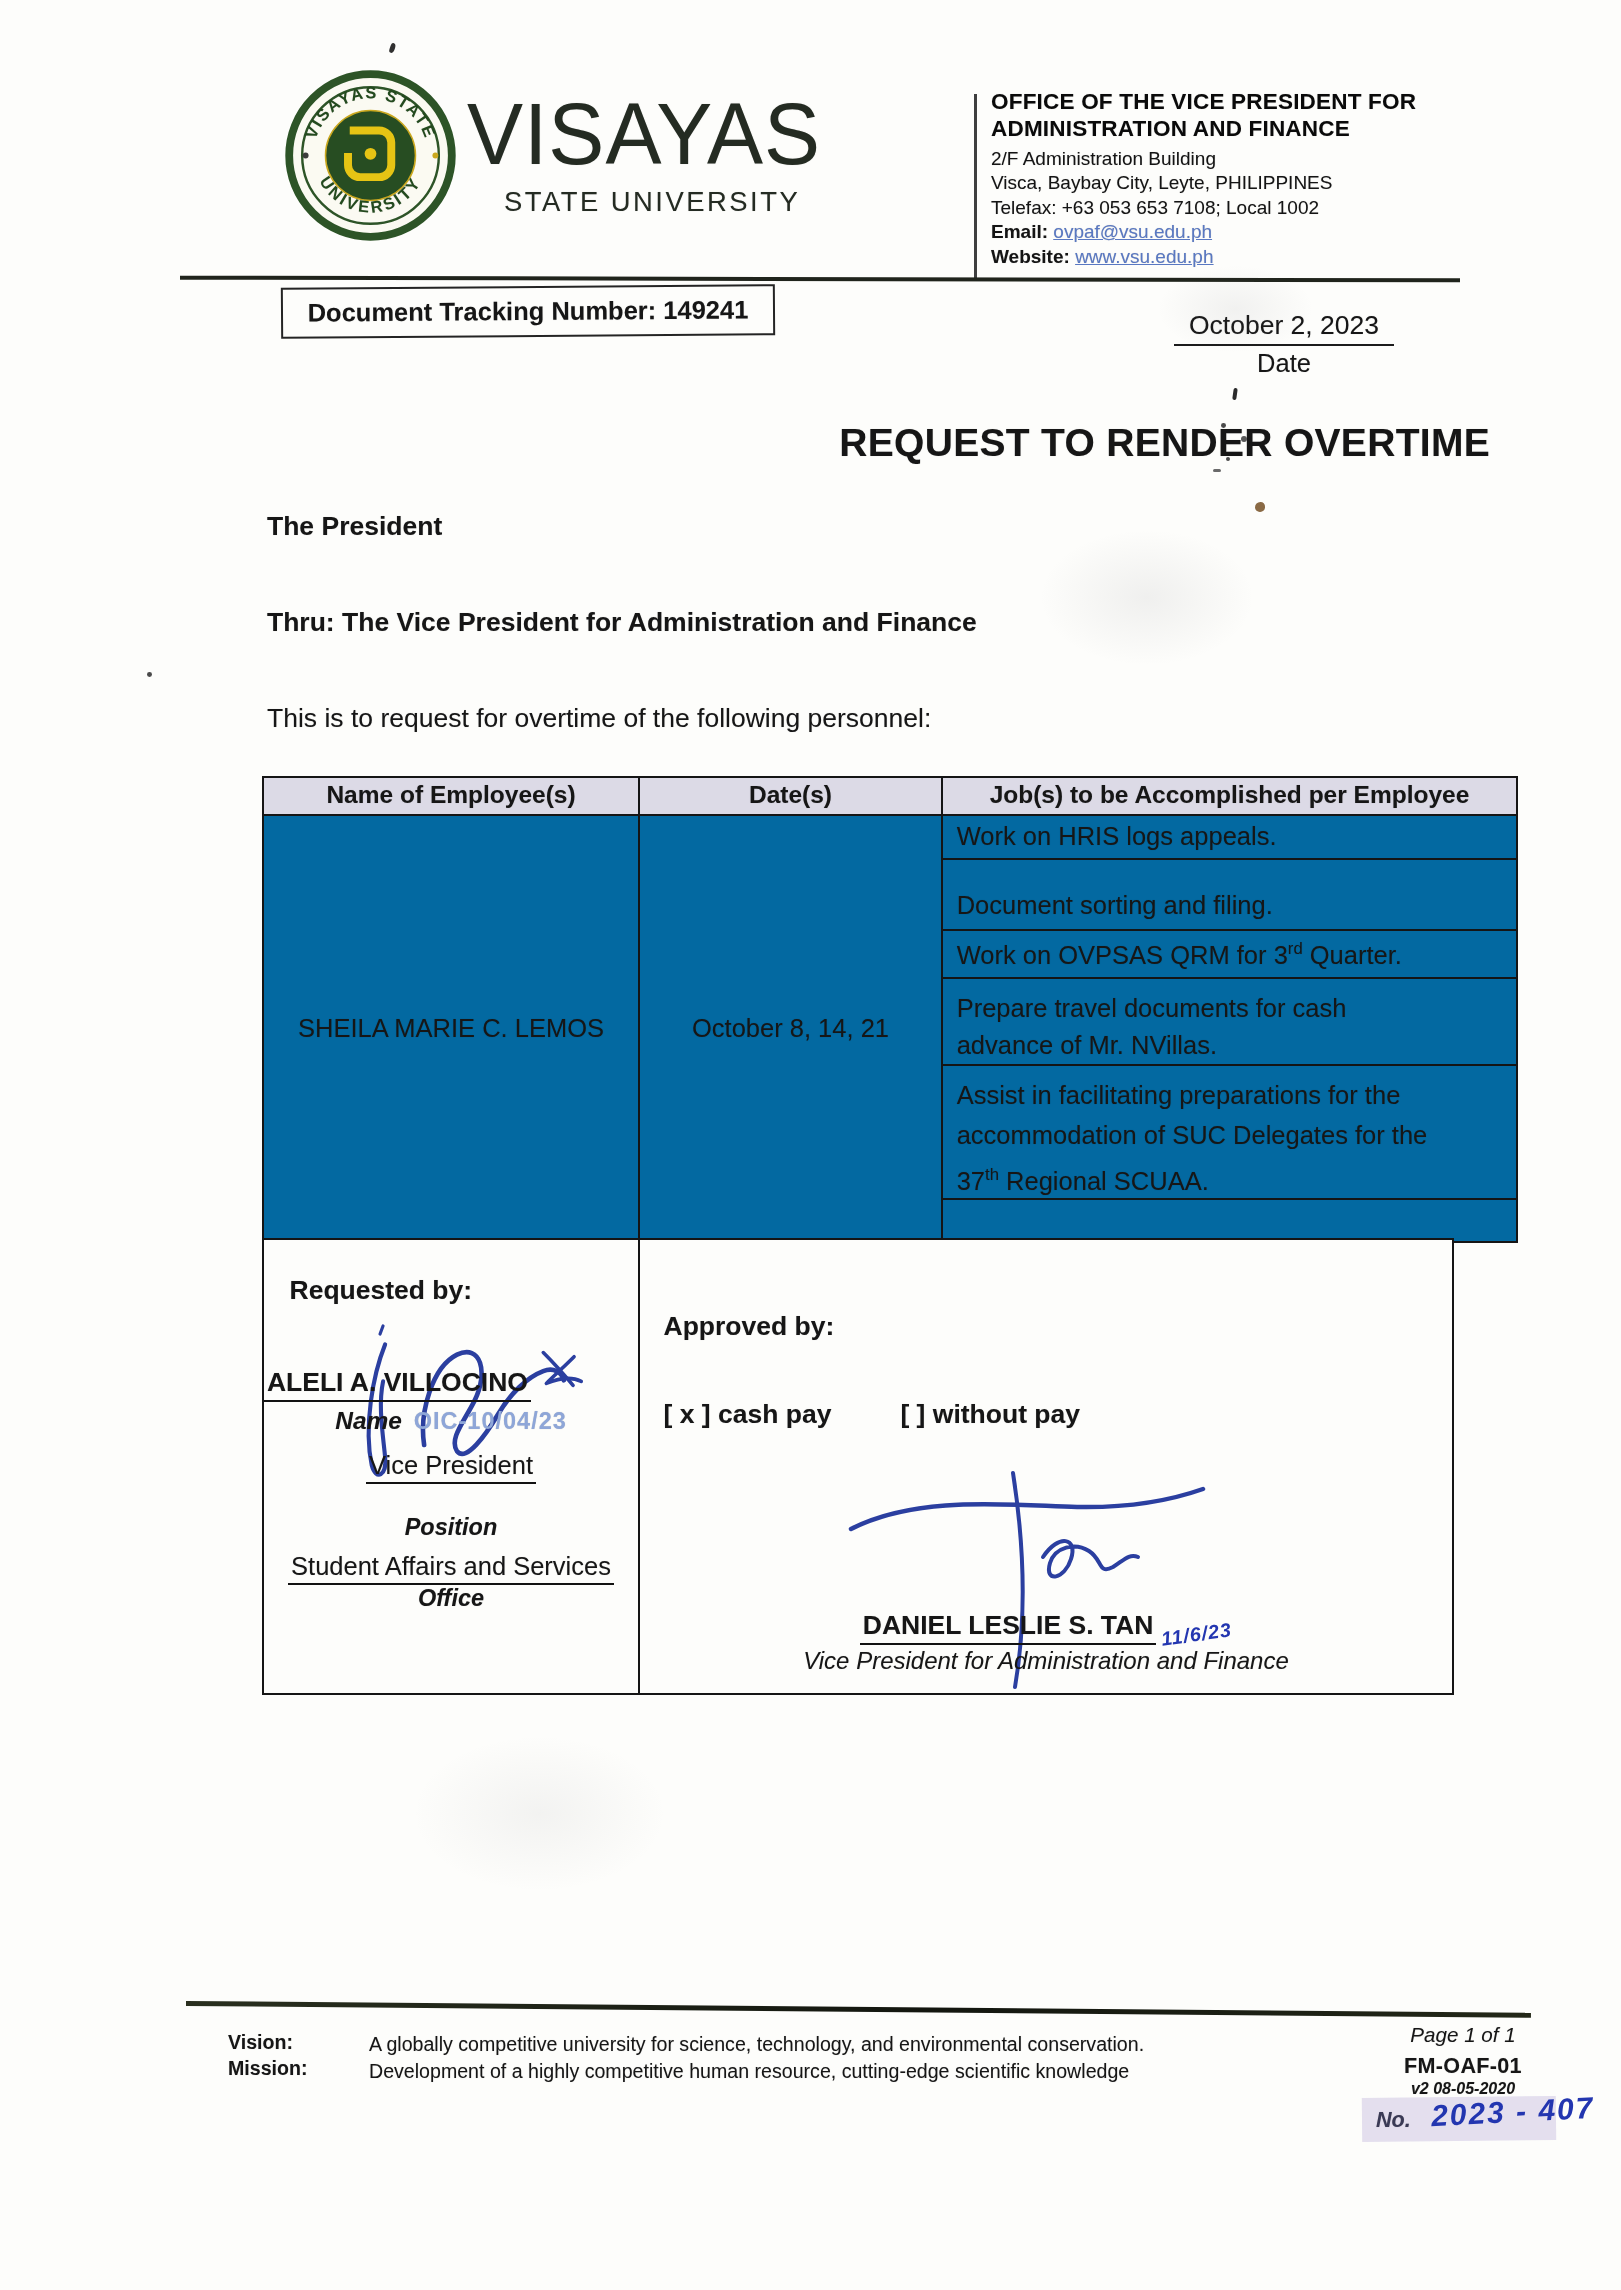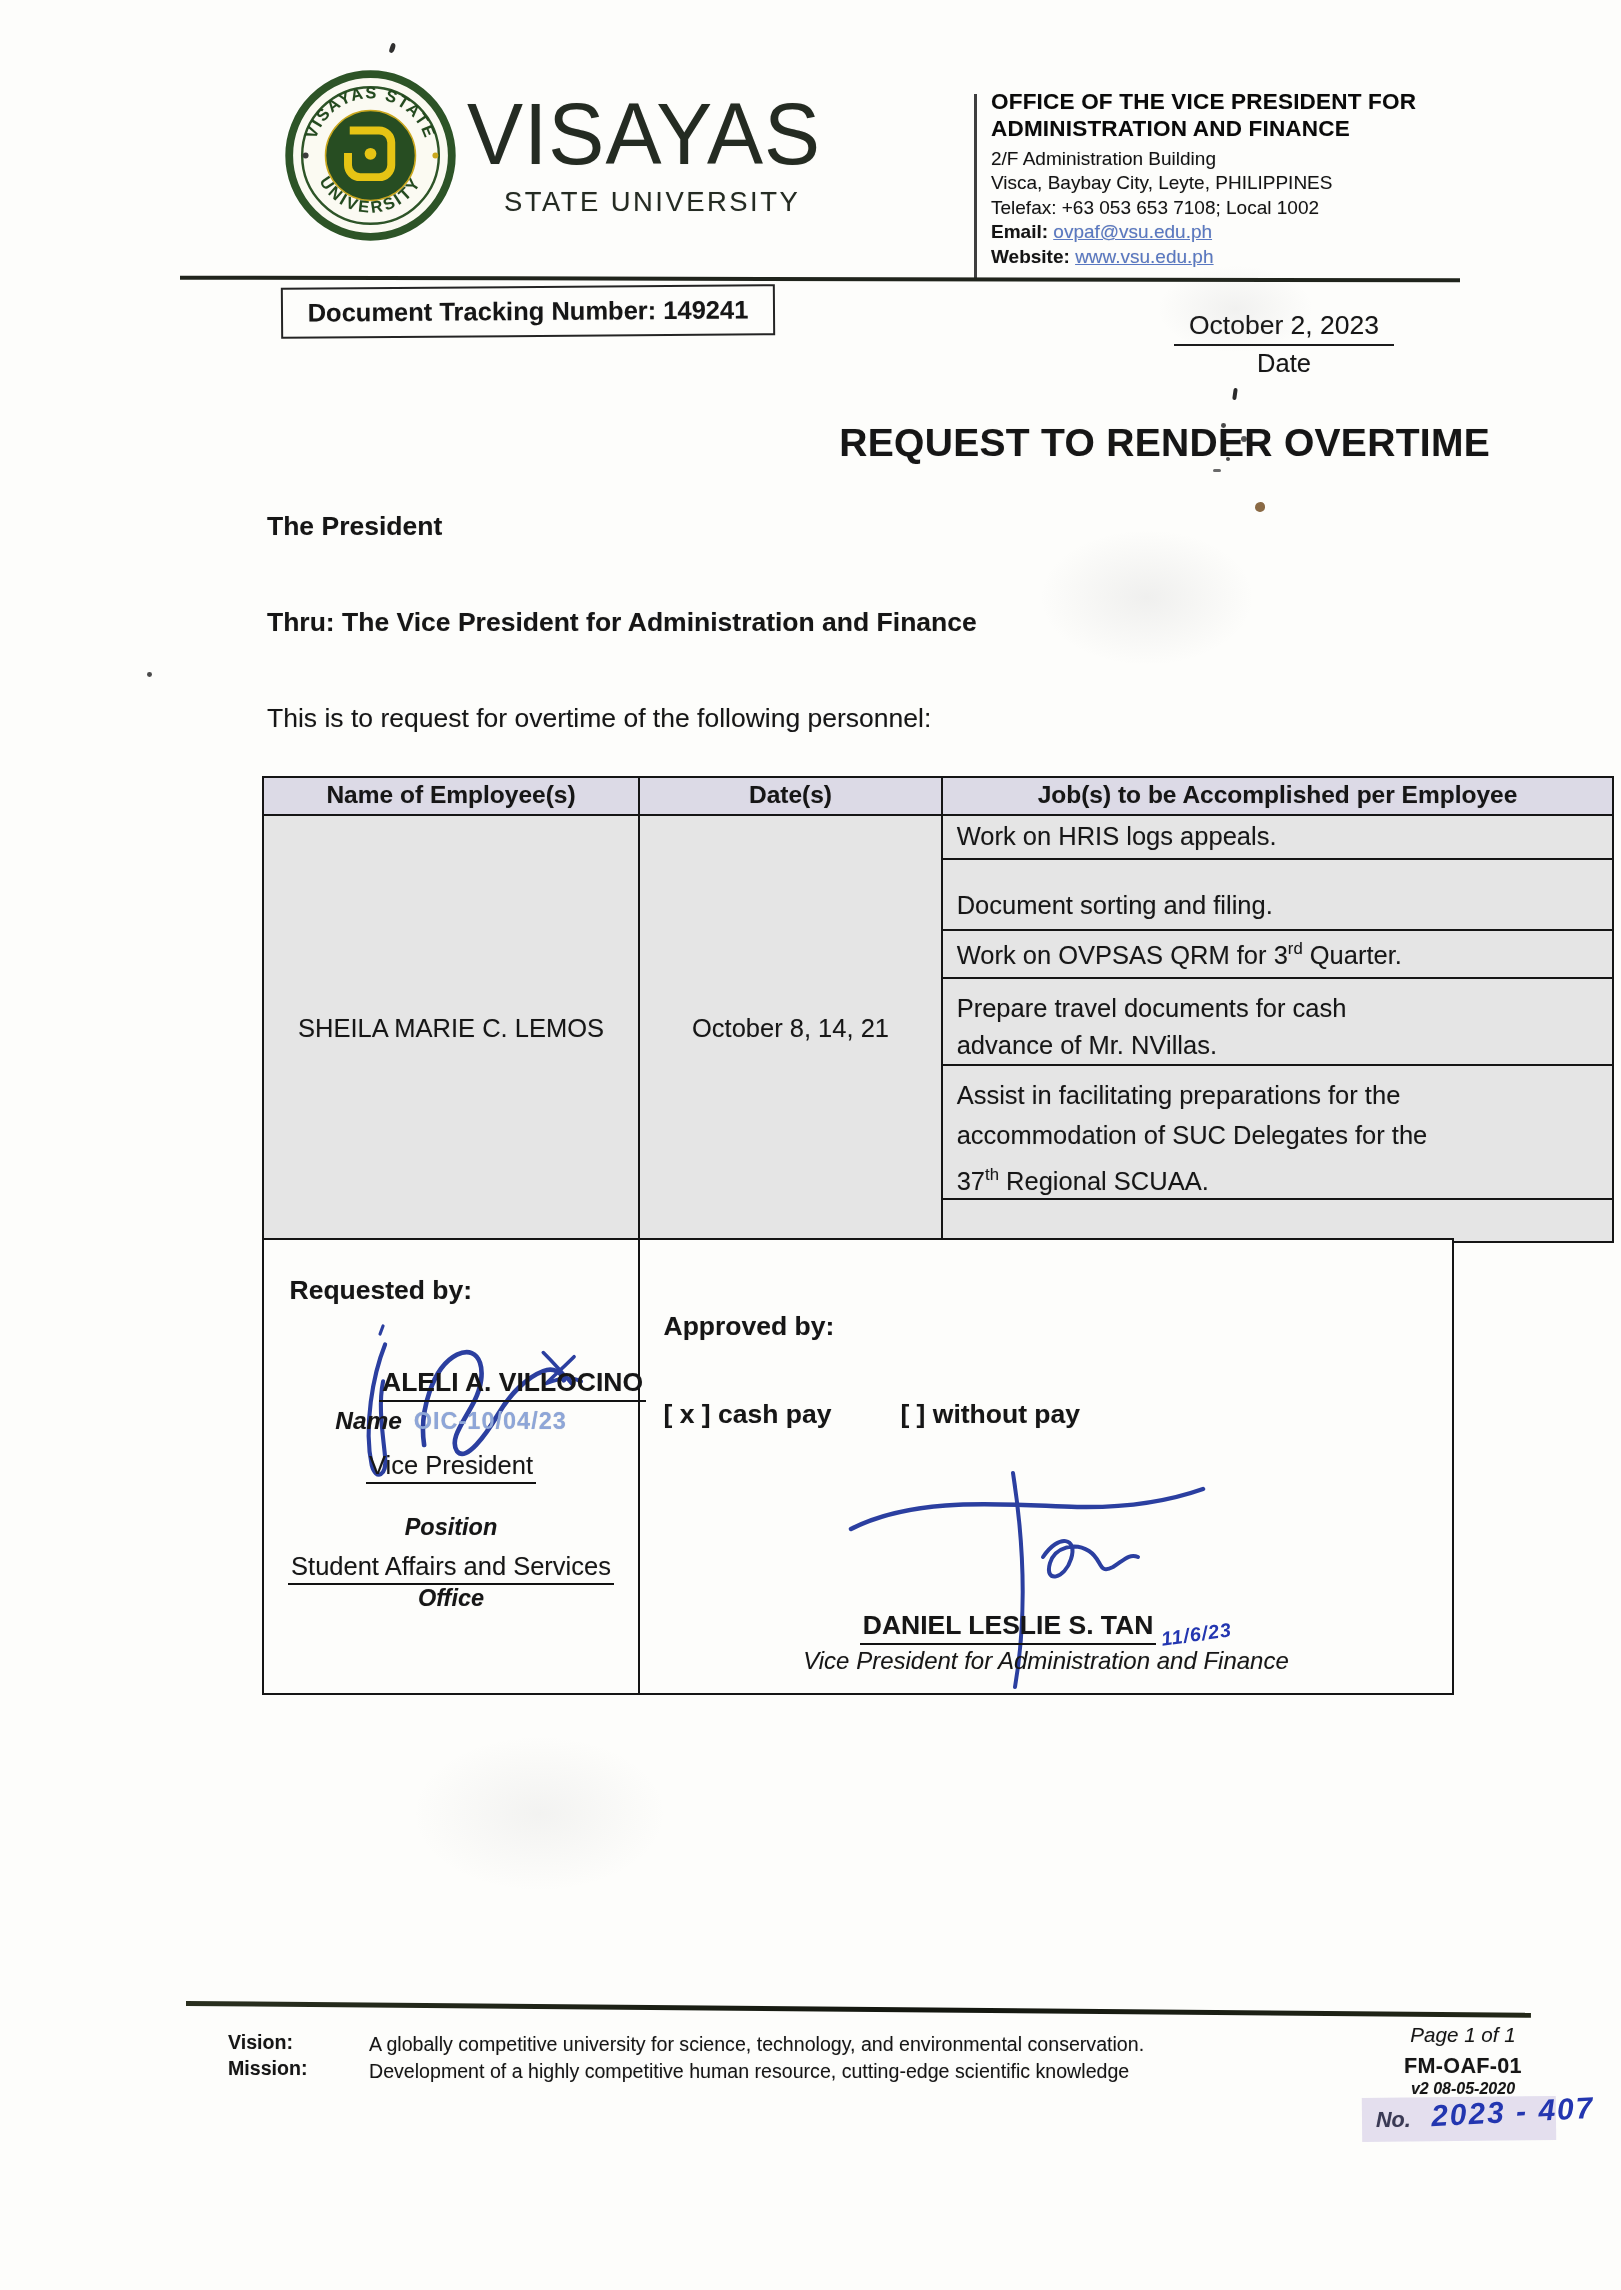--- a/index.html
+++ b/index.html
@@ -32,21 +32,21 @@
   .dateval { font-size:26.5px; border-bottom:2.9px solid #1c1c1c; padding-bottom:2.9px; }
   .datecap { font-size:25.5px; margin-top:2.9px; }
   
   .title { position:absolute; left:298px; top:421px; width:1192px; text-align:right;
            font-size:39px; font-weight:bold; letter-spacing:0.3px; }
   .line { position:absolute; left:267px; font-size:26.5px; }
   .to    { top:511px; font-weight:bold; }
   .thru  { top:607px; font-weight:bold; }
   .intro { top:703px; }
   
-  .otable { position:absolute; left:262px; top:776px; width:1352px; border:2.9px solid #151515; background:#e5e5e5; }
+  .otable { position:absolute; left:262px; top:776px; width:1256px; border:2.9px solid #151515; background:#0369a1; }
   .thead { display:flex; background:#dcdae6; border-bottom:2.9px solid #151515; }
   .th { font-weight:bold; font-size:24.5px; text-align:center; padding:2.9px 0 4.9px; }
   .c1 { width:376px; } .c2 { width:303px; } .c3 { flex:1; }
   .th.c1, .th.c2 { border-right:2.5px solid #151515; }
   .tbody { display:flex; height:425px; }
   .cell.c1, .cell.c2 { border-right:2.5px solid #151515; display:flex; align-items:center; justify-content:center; font-size:25.5px; }
   .jobscol { display:flex; flex-direction:column; }
   .jrow { border-bottom:2.5px solid #151515; font-size:25.5px; padding-left:13.7px; }
   .r1 { height:71px; display:flex; align-items:flex-end; padding-bottom:8.8px; }
   .r2 { height:44px; display:flex; align-items:center; }
@@ -57,21 +57,21 @@
   sup { font-size:16.7px; }
   
   .sig { position:absolute; left:262px; top:1238px; width:1192px; height:457px; border:2.9px solid #151515; display:flex; background:#fdfdfb; }
   .sigL { width:376px; border-right:2.5px solid #151515; position:relative; }
   .sigR { flex:1; position:relative; }
   .siglabel { font-weight:bold; font-size:26.5px; position:absolute; }
   .lblReq { left:25.5px; top:35px; }
   .lblApp { left:23.5px; top:71px; }
   .inkV { position:absolute; left:78px; top:67px; width:267px; height:198px; }
   .inkT { position:absolute; left:196px; top:221px; width:382px; height:230px; }
-  .signame { position:absolute; left:8px; top:127px; width:100%; text-align:right; font-weight:bold; font-size:26.5px; }
+  .signame { position:absolute; left:0; top:127px; width:100%; text-align:left; font-weight:bold; font-size:26.5px; }
   .u { display:inline-block; border-bottom:2.9px solid #121212; padding:0 2.9px 2px; }
   .sigcapline { position:absolute; left:0; top:167px; width:100%; text-align:center; font-size:24.5px; }
   .cap { font-weight:bold; font-style:italic; }
   .stamp { color:#8ea6d8; margin-left:11.8px; font-size:23.5px; letter-spacing:1px; font-weight:bold; }
   .sigval { position:absolute; left:0; width:100%; text-align:center; font-size:25.5px; }
   .vpos { top:211px; }
   .opos { top:312px; }
   .cap2 { position:absolute; left:0; width:100%; text-align:center; font-size:23.5px; font-weight:bold; font-style:italic; }
   .cpos { top:233px;margin-top:41px; }
   .coff { top:345px; }

